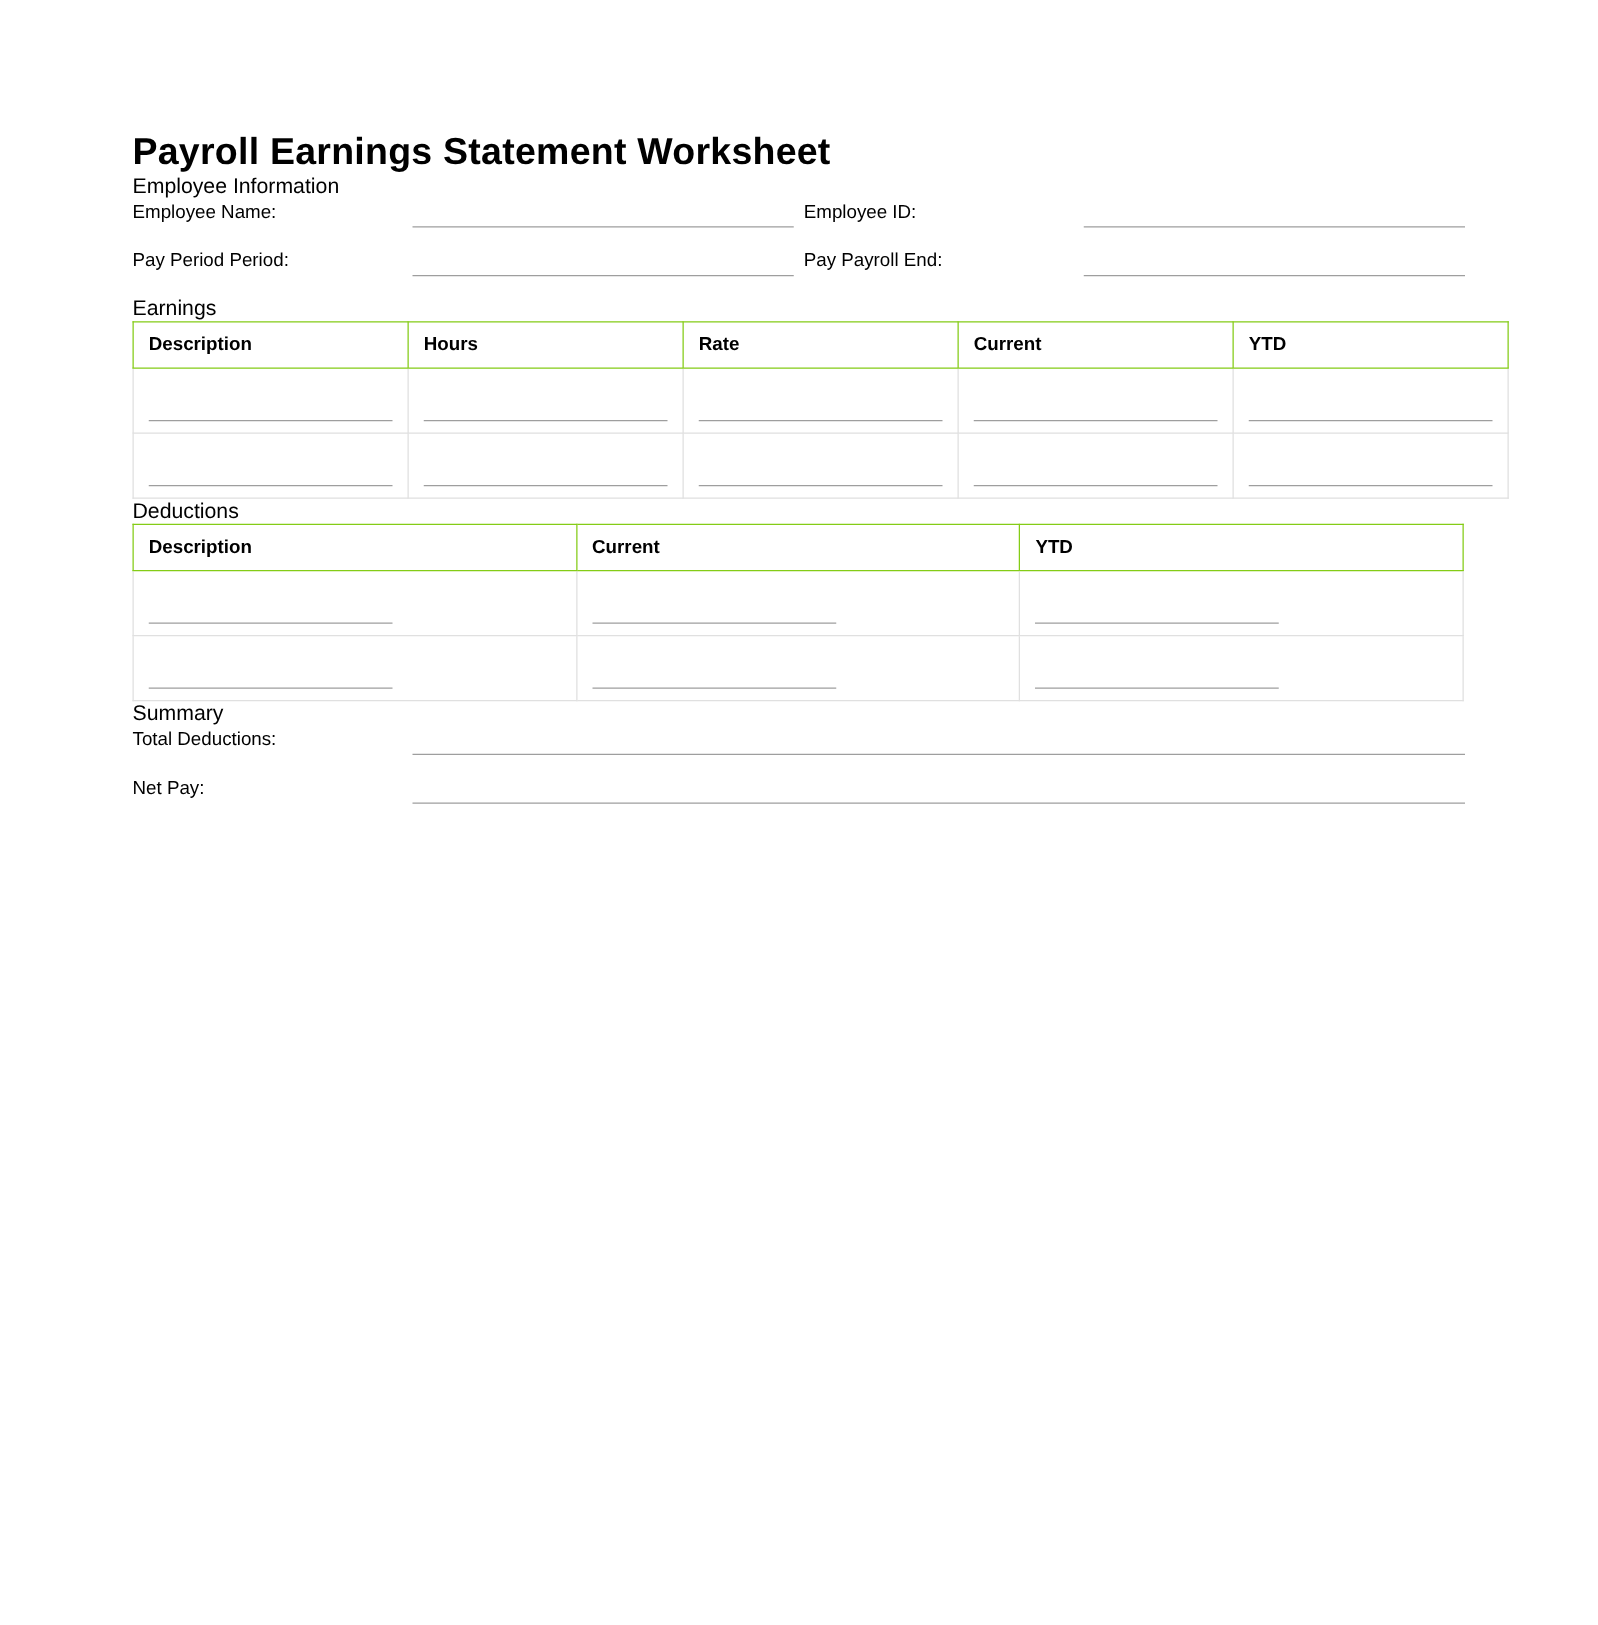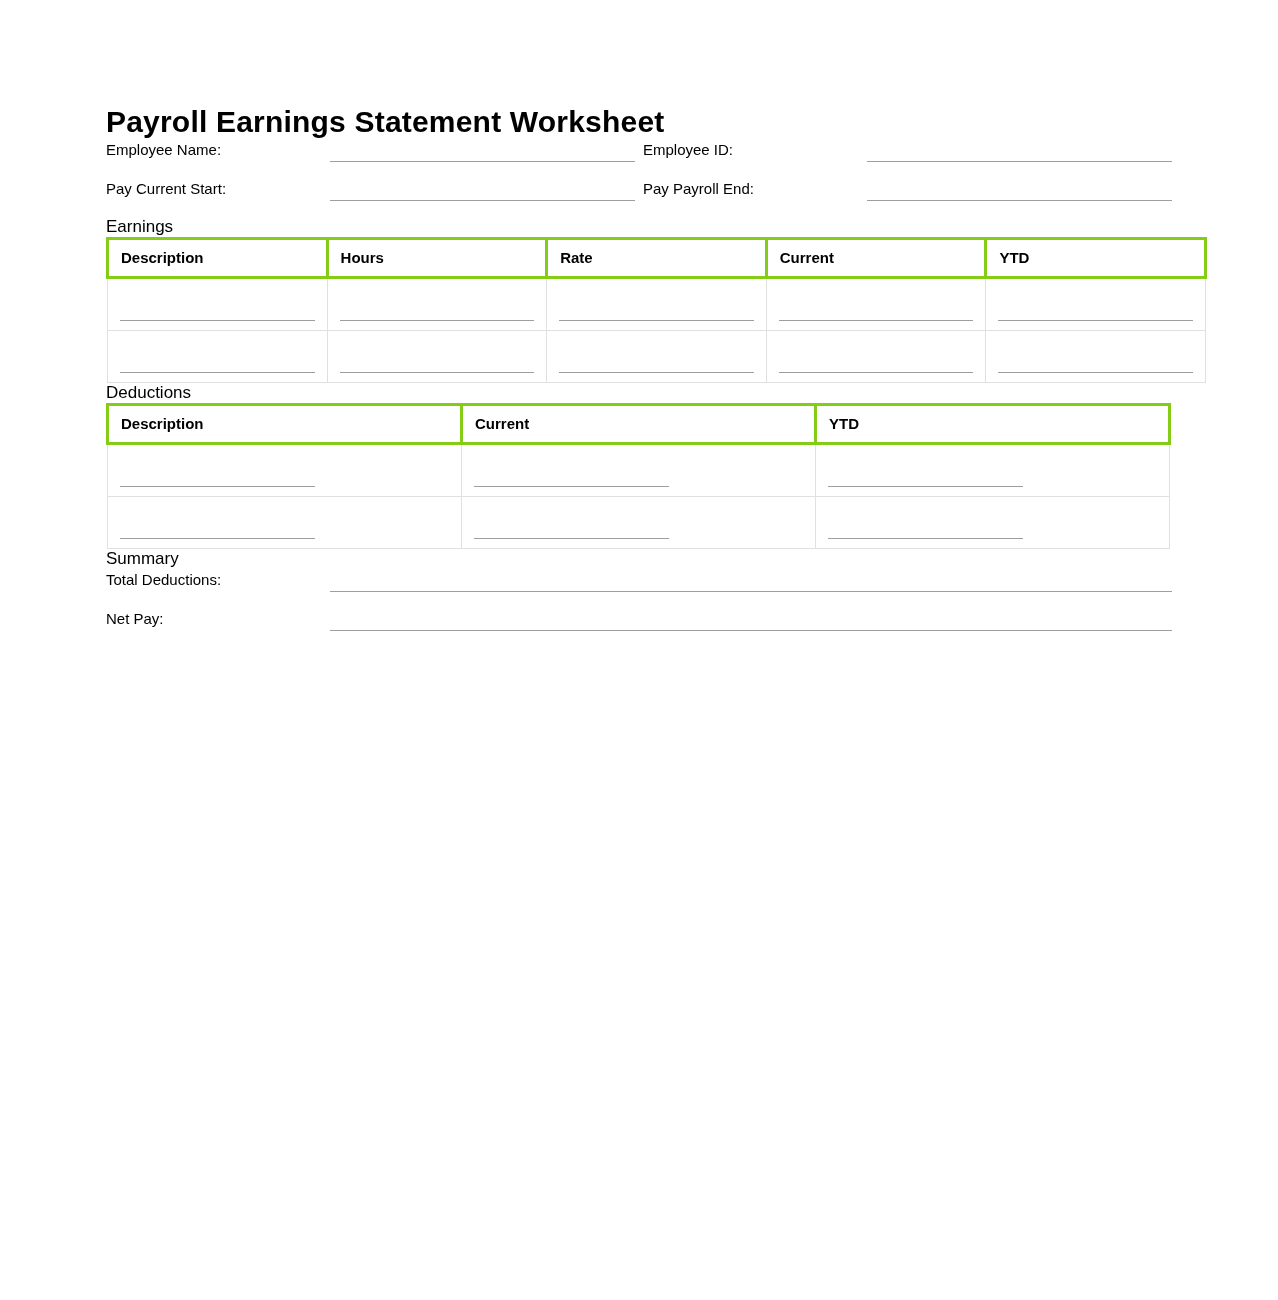--- a/index.html
+++ b/index.html
@@ -63,21 +63,21 @@
     height: 22px;
   }
 
   table.sheet {
     border-collapse: collapse;
     table-layout: fixed;
   }
   table.earnings  { width: 1101px; }
   table.deductions{ width: 1065px; }
   table.sheet th {
-    border: 3px solid #84cc16;
+    border: 1px solid #84cc16;
     text-align: left;
     font-size: 15px;
     font-weight: 700;
     line-height: 20px;
     padding: 8px 12px;
     background: #ffffff;
   }
   table.sheet td {
     border: 1px solid #e0e0e0;
     height: 42px;
@@ -92,35 +92,36 @@
   }
 </style>
 </head>
 <body>
 
 <div class="canvas">
   <div class="doc">
 
     <h1 class="title">Payroll Earnings Statement Worksheet</h1>
 
+    <h2 class="section-heading h2-emp">Employee Information</h2>
 
     <div class="frow">
       <div class="field">
         <span class="label">Employee Name:</span>
         <span class="line"></span>
       </div>
       <div class="field">
         <span class="label">Employee ID:</span>
         <span class="line"></span>
       </div>
     </div>
 
     <div class="frow">
       <div class="field">
-        <span class="label">Pay Current Start:</span>
+        <span class="label">Pay Period Period:</span>
         <span class="line"></span>
       </div>
       <div class="field">
         <span class="label">Pay Payroll End:</span>
         <span class="line"></span>
       </div>
     </div>
 
 
     <h2 class="section-heading h2-earn">Earnings</h2>

